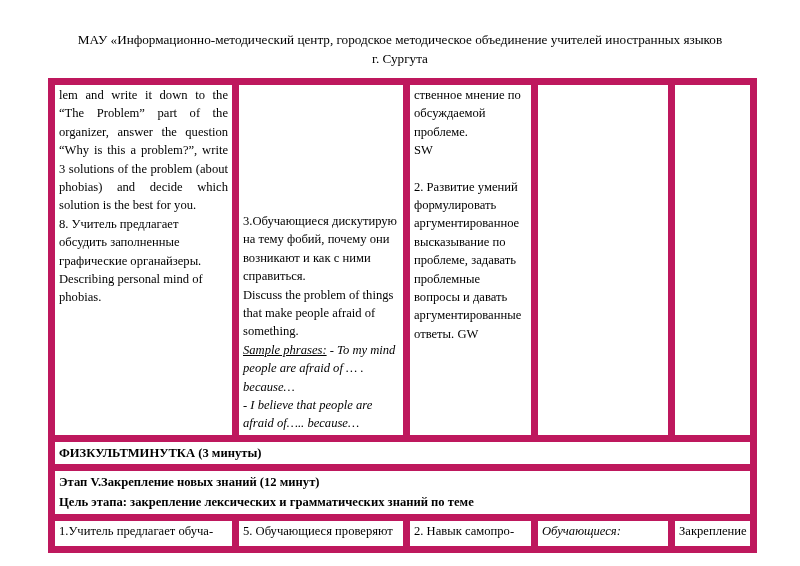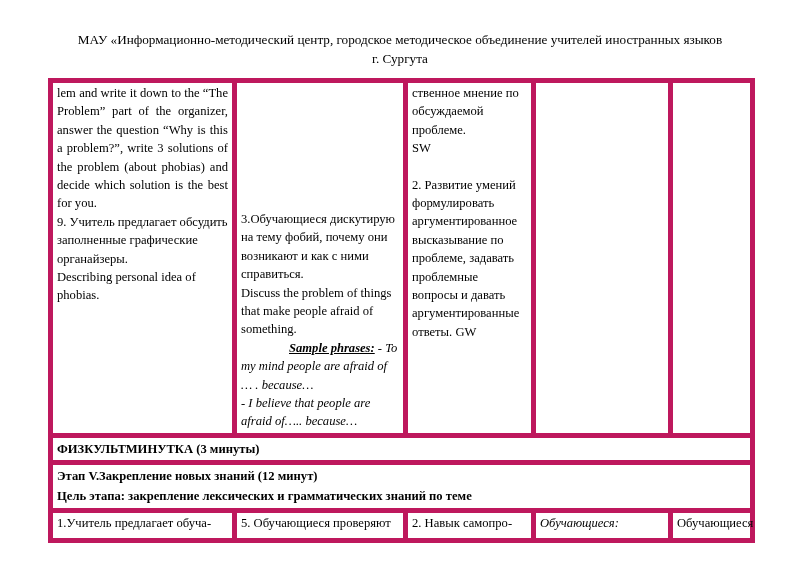--- a/index.html
+++ b/index.html
@@ -41,41 +41,40 @@
   .tbl {
     position: absolute;
     left: 48px;
     top: 78px;
     width: 702px;
     border-collapse: collapse;
     table-layout: fixed;
     font-size: 12.6px;
   }
   .tbl td {
-    border: 5px solid #be185d;
+    border: 7px solid #be185d;
     vertical-align: top;
     padding: 1px 4px 2px 4px;
     line-height: 18.4px;
   }
 
   
   col.c1 { width: 184px; }
   col.c2 { width: 171px; }
   col.c3 { width: 128px; }
   col.c4 { width: 137px; }
   col.c5 { width: 82px; }
 
   .just { text-align: justify; text-justify: inter-word; }
   .b { font-weight: bold; font-family: Liberation Serif, serif; }
   .i { font-style: italic; }
   .bi-u {
-    font-weight: bold;
+    font-weight: normal;
     font-style: italic;
     text-decoration: underline;
-    margin-left: 48px;
   }
 
   .row-main td { height: 330px; }
   .section-row td {
     font-weight: bold;
     line-height: 20px;
     padding-top: 1px;
     padding-bottom: 1px;
   }
   .small-row td { height: 34px; }
@@ -101,22 +100,22 @@
         <col class="c2">
         <col class="c3">
         <col class="c4">
         <col class="c5">
     </colgroup>
     <tbody>
 
       <tr class="row-main">
         <td>
           <div class="just">lem and write it down to the “The Problem” part of the organizer, answer the question “Why is this a problem?”, write 3 solutions of the problem (about phobias) and decide which solution is the best for you.</div>
-          <div>9. Учитель предлагает обсудить заполненные графические органайзеры.</div>
-          <div>Describing personal idea of phobias.</div>
+          <div>8. Учитель предлагает обсудить заполненные графические органайзеры.</div>
+          <div>Describing personal mind of phobias.</div>
         </td>
 
         <td>
           <span class="gap"></span>
           <span class="gap"></span>
           <span class="gap"></span>
           <span class="gap"></span>
           <span class="gap"></span>
           <span class="gap"></span>
           <span class="gap"></span>
@@ -149,19 +148,19 @@
           <div>Этап V.Закрепление новых знаний (12 минут)</div>
           <div><span class="b">Цель этапа:</span><span style="font-weight:bold"> закрепление лексических и грамматических  знаний по теме</span></div>
         </td>
       </tr>
 
       <tr class="last-row">
         <td>1.Учитель предлагает обуча-</td>
         <td>5. Обучающиеся проверяют</td>
         <td>2. Навык самопро-</td>
         <td class="i">Обучающиеся:</td>
-        <td>Обучающиеся</td>
+        <td>Закрепление</td>
       </tr>
 
     </tbody>
   </table>
 
 </div>
 
 </body></html>

